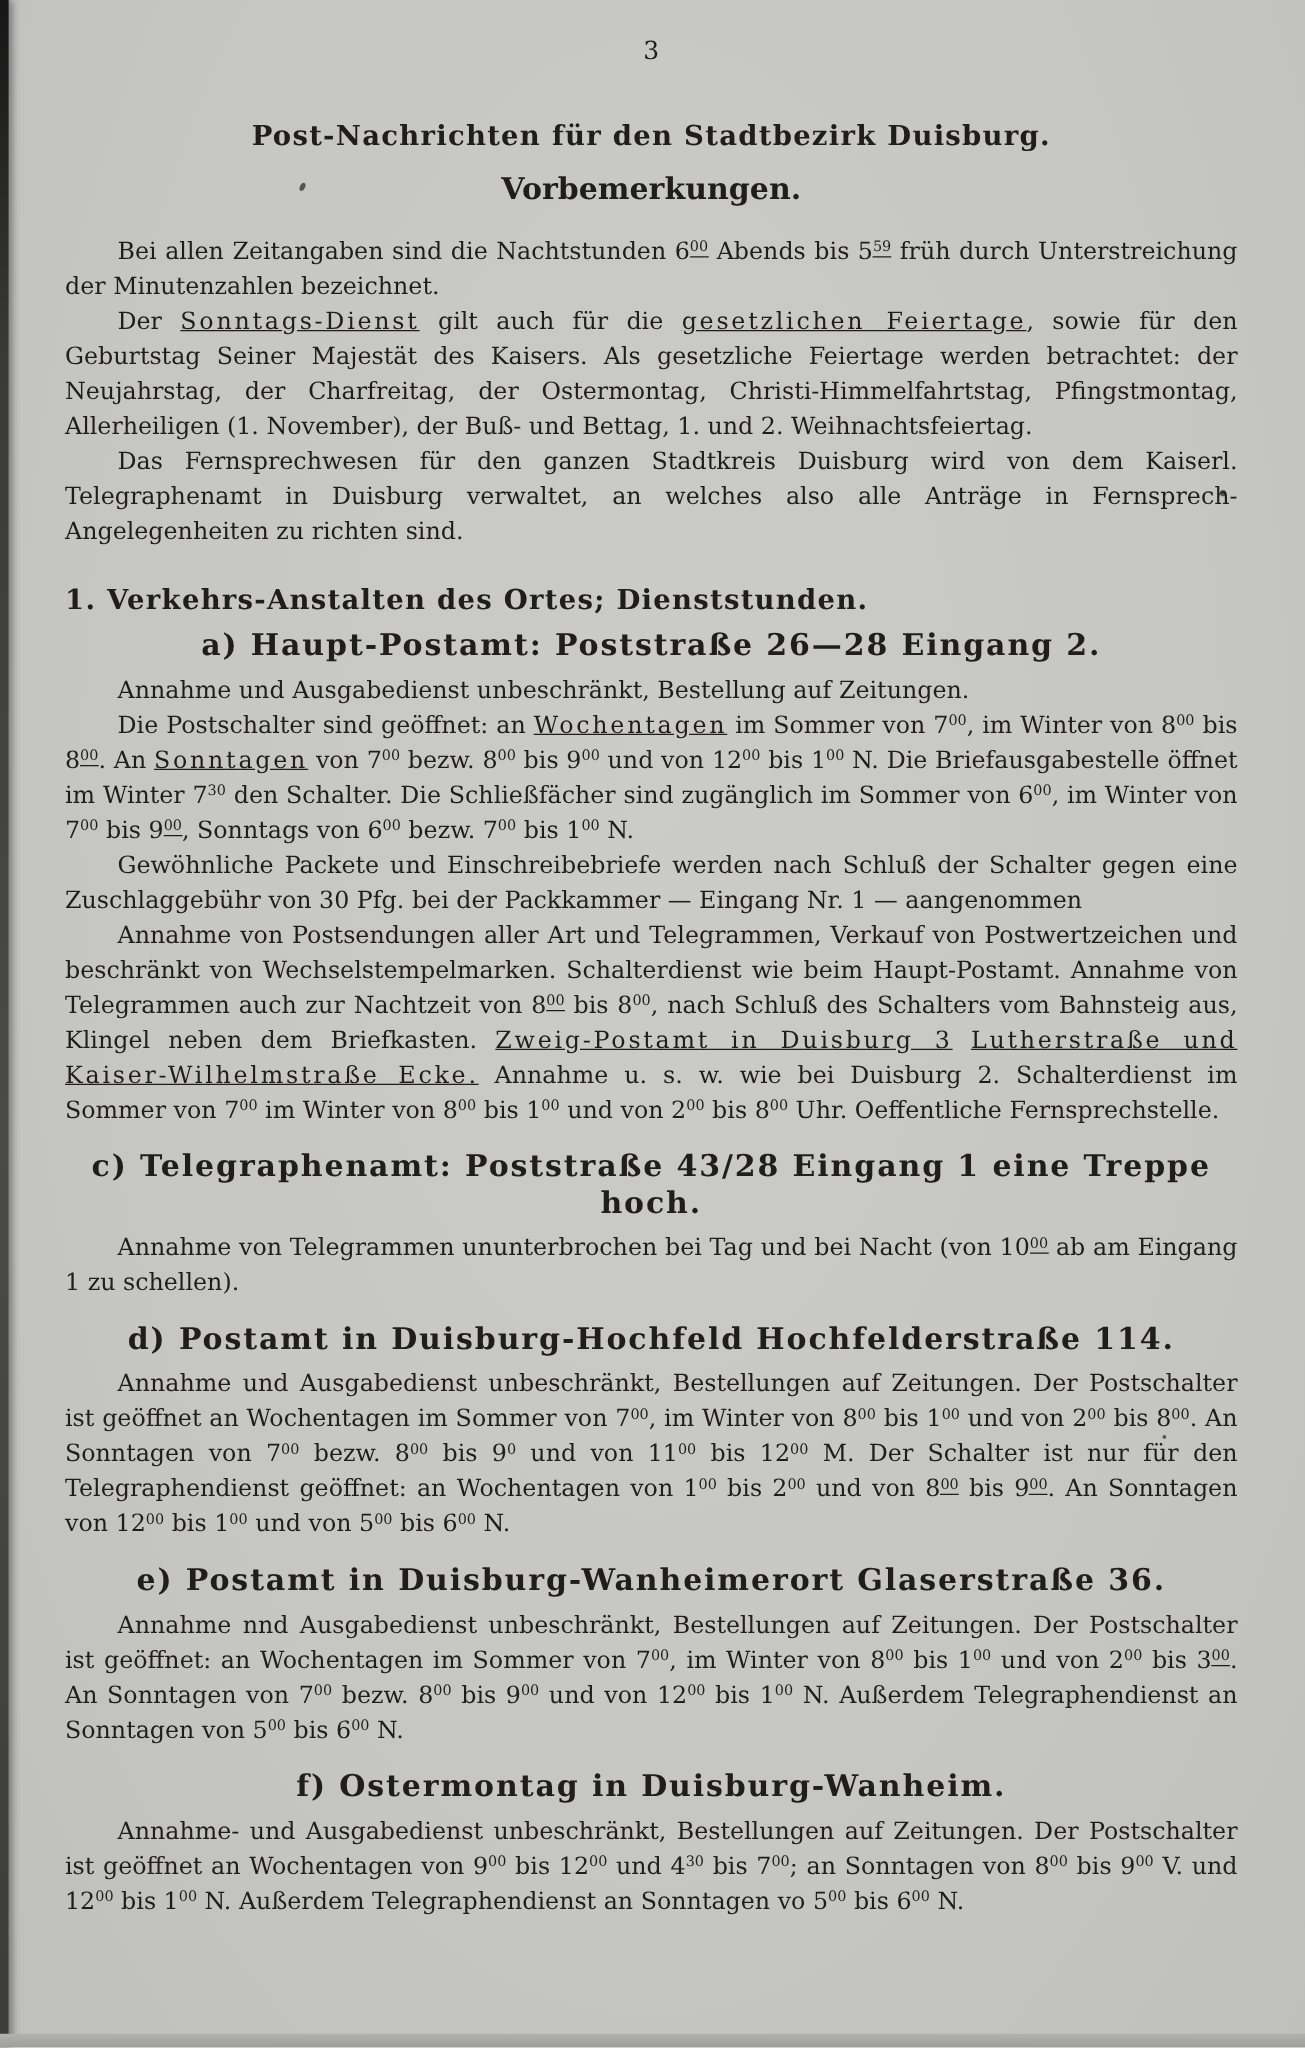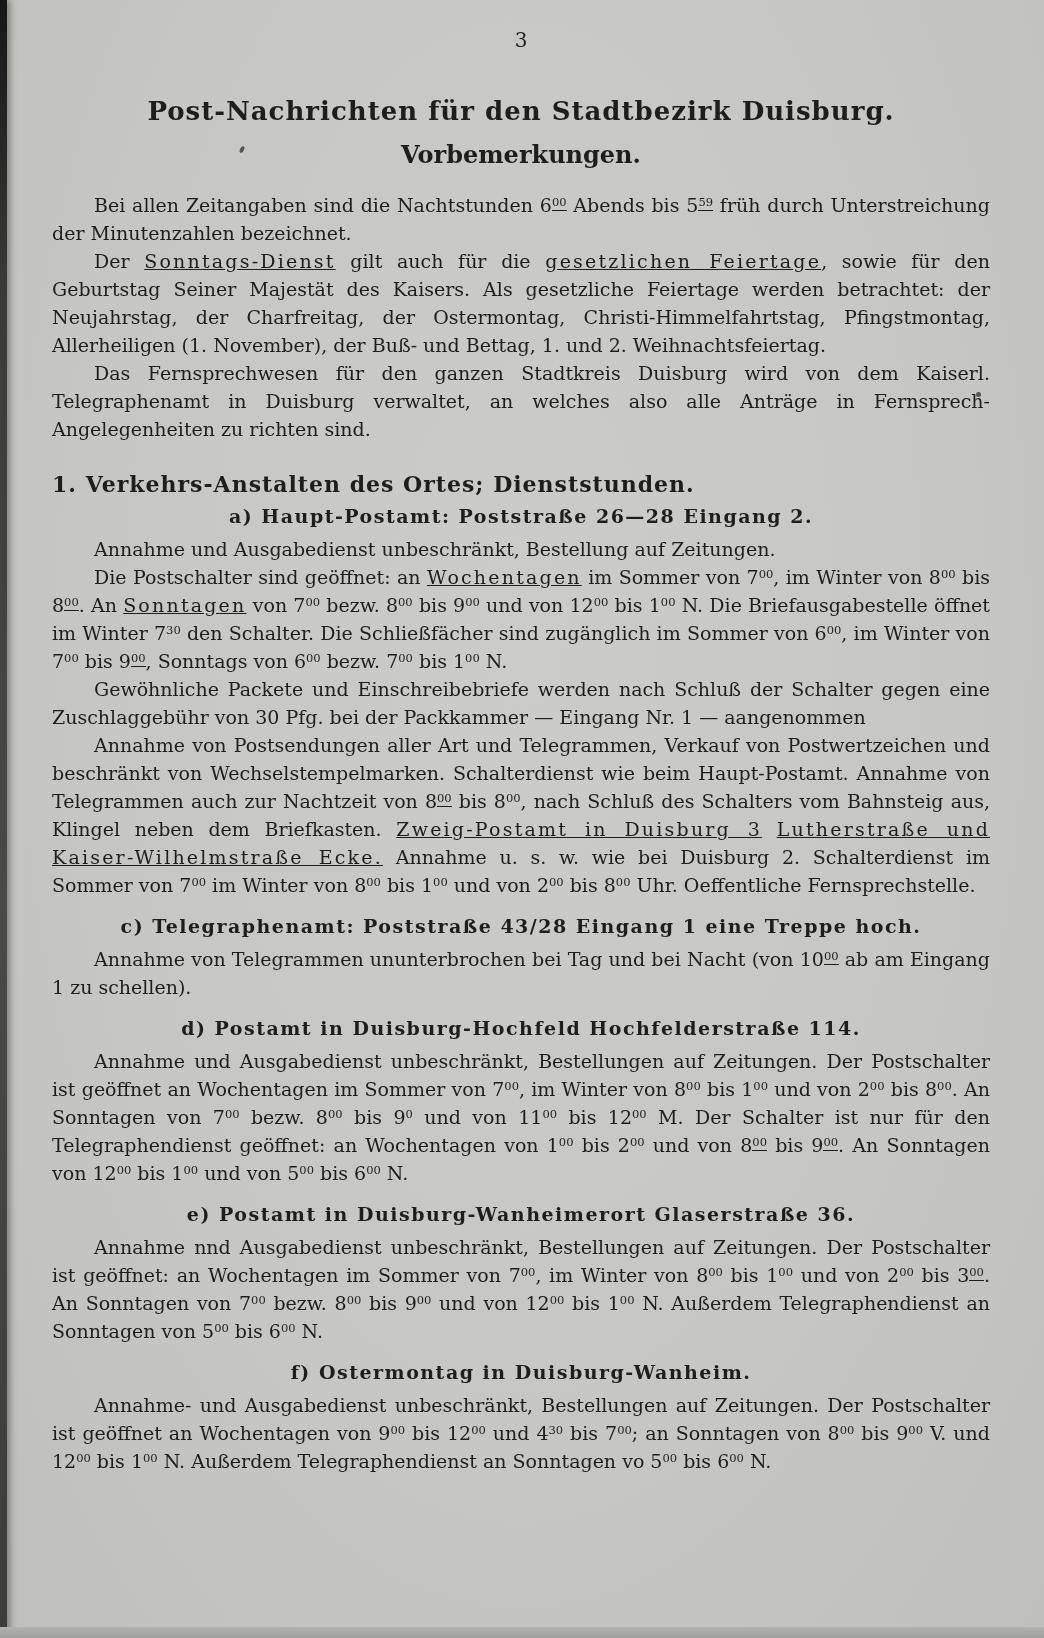--- a/index.html
+++ b/index.html
@@ -26,36 +26,36 @@
   .speck.s2 { left: 240px; top: 146px; width: 4px; height: 7px; transform: rotate(25deg); }
   .speck.s3 { left: 930px; top: 1148px; width: 3px; height: 3px; }
 
   .content {
     position: absolute; left: 52px; top: 28px; width: 938px;
   }
   .page-number {
     text-align: center; font-size: 20px; margin: 0 0 44px 0;
   }
   .doc-title {
-    text-align: center; font-size: 26px; font-weight: bold;
+    text-align: center; font-size: 22px; font-weight: bold;
     letter-spacing: 1px; margin: 0 0 14px 0;
   }
   .doc-subtitle {
     text-align: center; font-size: 24px; font-weight: bold; margin: 0 0 22px 0;
   }
   p.body {
     font-size: 19px; line-height: 28px; text-align: justify;
     text-indent: 42px; margin: 0;
   }
   .section-heading {
     font-size: 22px; font-weight: bold;
     letter-spacing: 1px; margin: 28px 0 8px 0;
   }
   .subsection-heading {
-    text-align: center; font-size: 19px; font-weight: bold;
+    text-align: center; font-size: 24px; font-weight: bold;
     letter-spacing: 1.5px; margin: 16px 0 8px 0;
   }
   sup {
     font-size: 11.5px; line-height: 0; vertical-align: 6px; letter-spacing: 0;
   }
   sup.u {
     border-bottom: 1.4px solid #1f1e1c; padding-bottom: 1px;
   }
   .sp { letter-spacing: 2.2px; text-decoration: underline; }
 </style>

